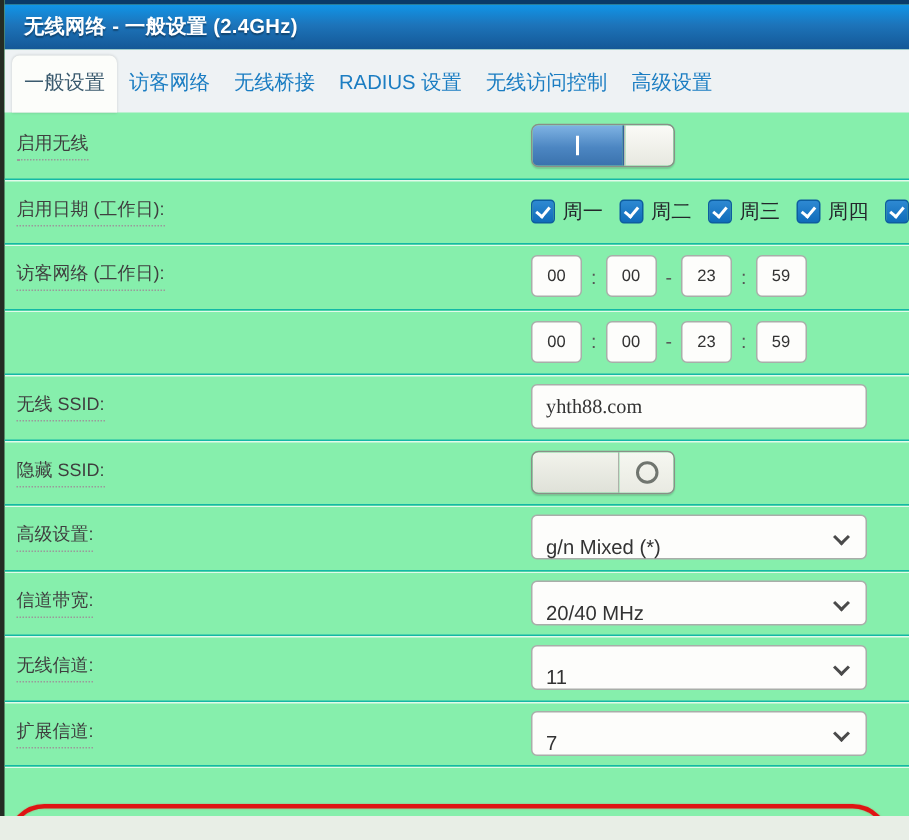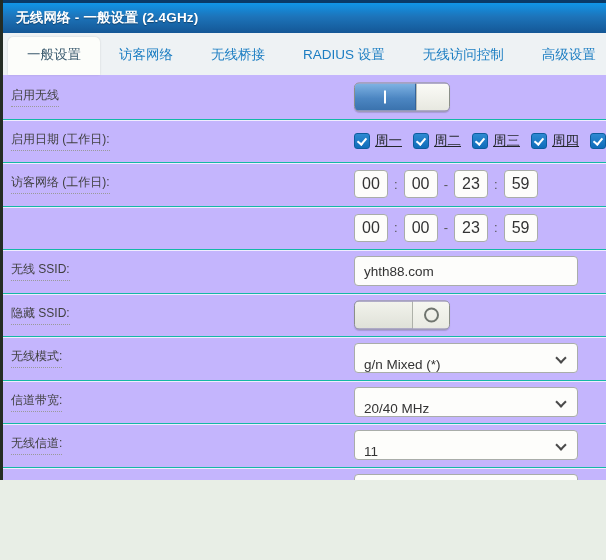--- a/index.html
+++ b/index.html
@@ -1,29 +1,29 @@
 <!DOCTYPE html>
 <html><head>
 <meta charset="utf-8">
 <style>
   * { margin:0; padding:0; box-sizing:border-box; }
   html,body { width:606px; height:560px; overflow:hidden; }
   body { font-family:"Liberation Sans","DejaVu Sans",sans-serif; background:#e8eee6; }
-  .window { position:relative; width:606px; height:480px; border-left:3px solid #242c24; overflow:hidden; background:#c4b5fd; }
+  .window { position:relative; width:606px; height:544px; border-left:3px solid #242c24; overflow:hidden; background:#86efac; }
 
   
   .titlebar { height:33px; border-top:3px solid #0a3a68;
     background:linear-gradient(180deg,#1095e8 0%,#1d74ba 45%,#145796 100%);
     display:flex; align-items:center; padding-left:13px; }
   .titlebar .title { color:#ffffff; font-size:13.5px; font-weight:bold; letter-spacing:.2px;
     text-shadow:0 1px 1px rgba(0,0,0,.35); }
 
   
   .tabbar { height:42px; background:#eef2f4; display:flex; align-items:flex-end; padding-left:5px; }
-  .tab { font-size:13.5px; color:#1b7dc2; padding:0 19px; height:38px; line-height:36px; cursor:pointer; white-space:nowrap; }
+  .tab { font-size:13.5px; color:#1b7dc2; padding:0 8px; height:38px; line-height:36px; cursor:pointer; white-space:nowrap; }
   .tab.active { background:#fcfdfa; color:#3a5a6e; border-radius:5px 5px 0 0; box-shadow:0 0 2px rgba(0,0,0,.15); }
 
   
   .form { position:relative; }
   .form-row { position:relative; height:43.5px; }
   .form-row + .form-row { border-top:1px solid #14b8a6; box-shadow:inset 0 1px 0 rgba(255,255,255,.75); }
   .form-row.partial { height:10px; }
   .row-label { position:absolute; left:8px; top:50%; transform:translateY(-50%);
     font-size:12px; font-weight:normal; color:#3f3f3f; white-space:nowrap;
     border-bottom:1px dotted #9a9a9a; padding-bottom:2px; }
@@ -44,33 +44,33 @@
     display:flex; align-items:center; justify-content:center; }
   .toggle .off-ring { width:15px; height:15px; border:2px solid #70756f; border-radius:50%; }
 
   
   .check-group { display:flex; align-items:center; column-gap:11px; white-space:nowrap; }
   .check-item { display:flex; align-items:center; column-gap:5px; cursor:pointer; }
   .checkbox { width:16px; height:16px; background:linear-gradient(180deg,#2e89d2 0%,#0f6cba 100%);
     border:1px solid #0d5d9f; border-radius:3px; position:relative; flex:0 0 16px; }
   .checkbox .check-icon { position:absolute; left:4px; top:2px; width:6px; height:9px;
     border-right:2px solid #fff; border-bottom:2px solid #fff; transform:rotate(40deg); }
-  .check-label { font-size:13.5px; color:#23272b;text-decoration:underline; }
+  .check-label { font-size:13.5px; color:#23272b; }
 
   
   .time-group { display:flex; align-items:center; column-gap:6px; }
-  .time-input { width:34px; height:28px; text-align:center; font-size:16px; color:#333;
+  .time-input { width:34px; height:28px; text-align:center; font-size:11px; color:#333;
     background:#fdfdfb; border:1px solid #a9ada9; border-radius:4px; outline:none;
     font-family:"Liberation Sans","DejaVu Sans",sans-serif; }
   .time-sep { font-size:13px; color:#555; }
 
   
   .text-input { width:224px; height:30px; padding:0 9px; font-size:13.5px; color:#333;
     background:#fdfdfb; border:1px solid #a9ada9; border-radius:4px; outline:none;
-    font-family:Liberation Sans, sans-serif; }
+    font-family:Liberation Serif, serif; }
 
   
   .select { width:224px; height:30px; background:#fdfdfb; border:1px solid #a9ada9; border-radius:4px;
     display:flex; align-items:flex-end; padding:0 9px; position:relative; cursor:pointer; }
   .select .select-value { font-size:13.5px; color:#333; }
   .chevron-down { position:absolute; right:12px; top:10px; width:8px; height:8px;
     border-right:2px solid #4a4a4a; border-bottom:2px solid #4a4a4a; transform:rotate(45deg); }
 
   
   .annotation { position:absolute; left:2px; top:461px; width:588px; height:49px;
@@ -184,21 +184,21 @@
         <div class="toggle off">
           <div class="knob-left"></div>
           <div class="off-side">
             <div class="off-ring"></div>
           </div>
         </div>
       </div>
     </div>
 
     <div class="form-row">
-      <span class="row-label">无线模式:</span>
+      <span class="row-label">高级设置:</span>
       <div class="row-control">
         <div class="select">
           <span class="select-value">g/n Mixed (*)</span>
           <span class="chevron-down"></span>
         </div>
       </div>
     </div>
 
     <div class="form-row">
       <span class="row-label">信道带宽:</span>

